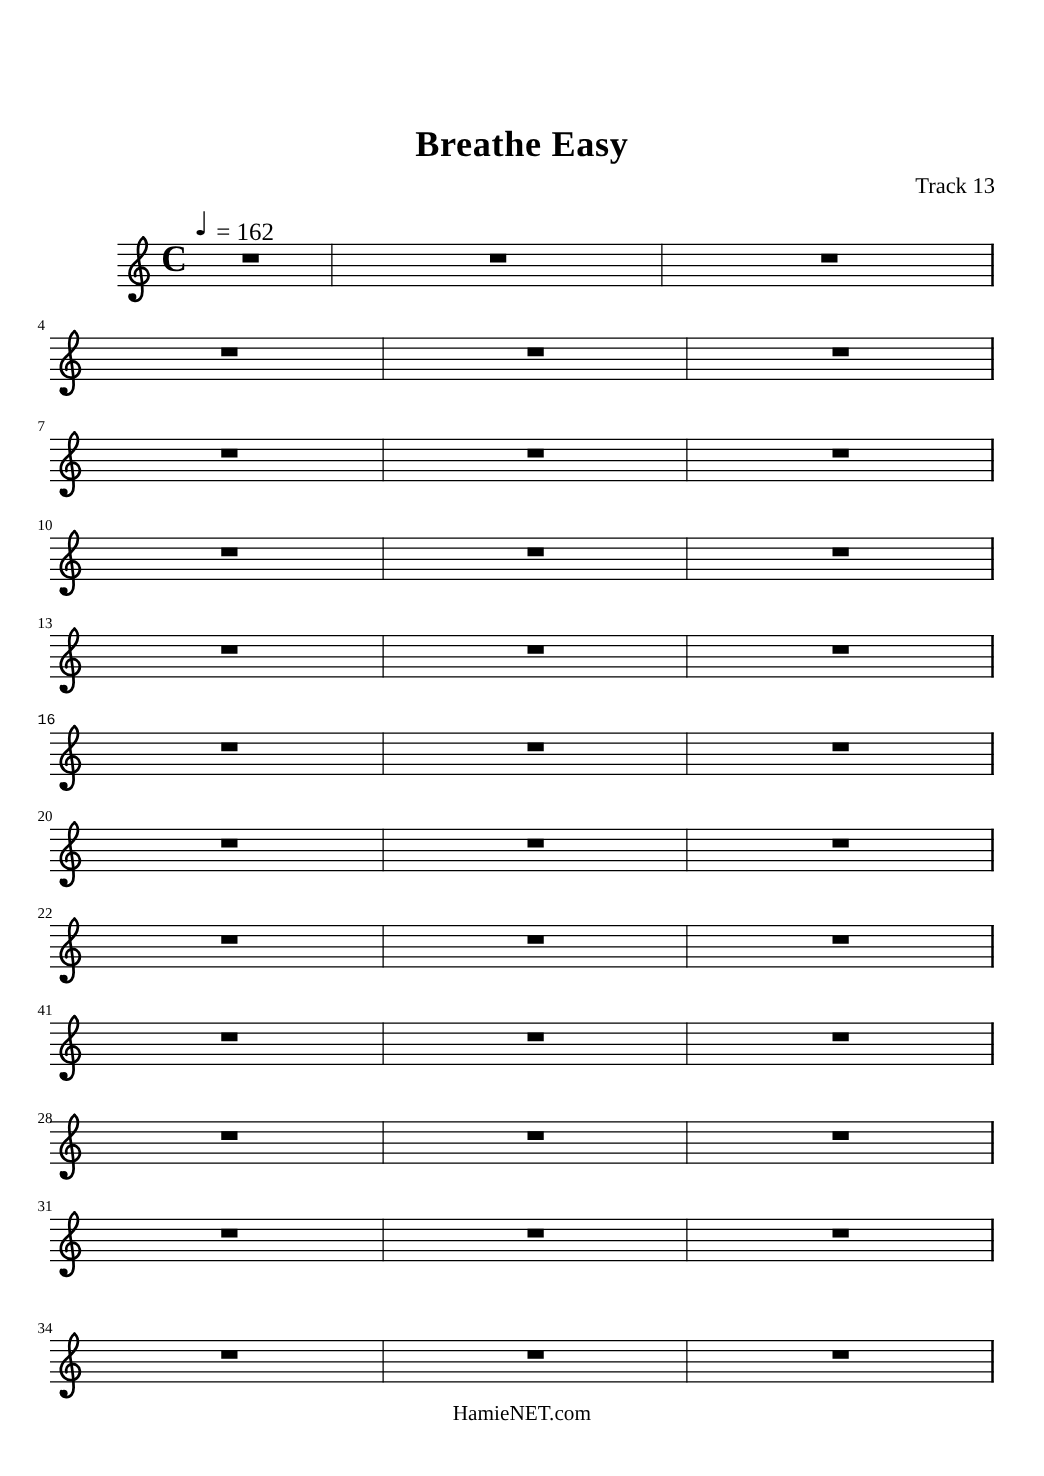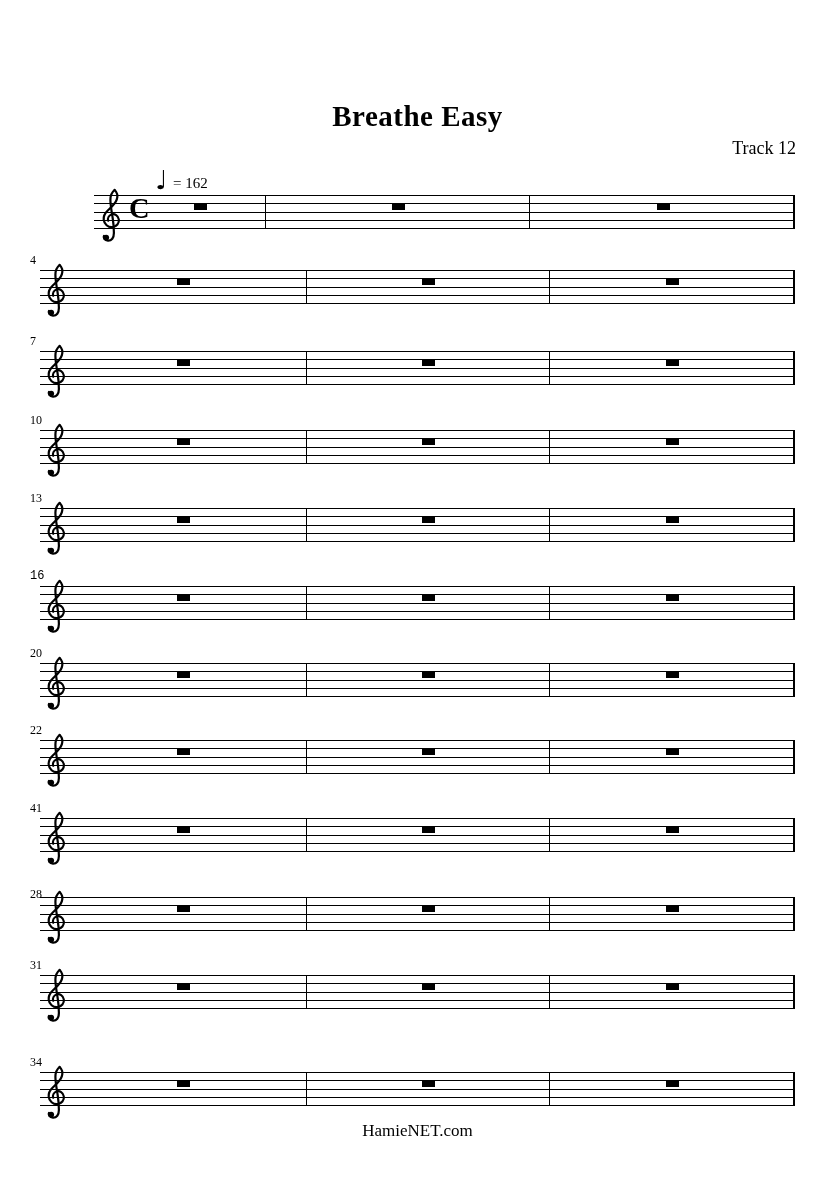--- a/index.html
+++ b/index.html
@@ -27,28 +27,28 @@
   .rest{position:absolute;width:13px;height:7px;background:#000;}
   .mnum{position:absolute;font-size:12px;line-height:1;}
   .timesig{
     position:absolute;font-size:30px;line-height:30px;font-weight:bold;
     transform:scaleX(.95);transform-origin:left center;
   }
   .tempo-note{
     position:absolute;font-family:"DejaVu Sans",sans-serif;
     font-size:26px;line-height:1.1;
   }
-  .tempo-text{position:absolute;font-size:15px;line-height:1;}
+  .tempo-text{position:absolute;font-size:20px;line-height:1;}
   .clef{position:absolute;}
 </style>
 </head>
 <body>
 
 <div class="title">Breathe Easy</div>
-<div class="track">Track 12</div>
+<div class="track">Track 13</div>
 
 <div id="systems">
     <div class="system" style="top: 0px;">
       <div class="sline" style="left: 94px; width: 701px; top: 195px;"></div>
       <div class="sline" style="left: 94px; width: 701px; top: 203.35px;"></div>
       <div class="sline" style="left: 94px; width: 701px; top: 211.7px;"></div>
       <div class="sline" style="left: 94px; width: 701px; top: 220.05px;"></div>
       <div class="sline" style="left: 94px; width: 701px; top: 228.4px;"></div>
       <div class="clef" style="left: 97px; top: 187px;"><svg width="26" height="58" viewBox="0 0 26 58" fill="none" stroke="#000" stroke-width="2.2" stroke-linecap="round">
           <path d="M17.6 3C14.8 5.2 13.4 8.8 13.4 12.8C13.4 18 14.6 24.5 15.6 30.5C16.4 35.5 16.9 41.5 16.9 46C16.9 50.8 14.6 53.9 10.9 53.7C7.6 53.5 5.9 50.8 7 48.9"></path>

